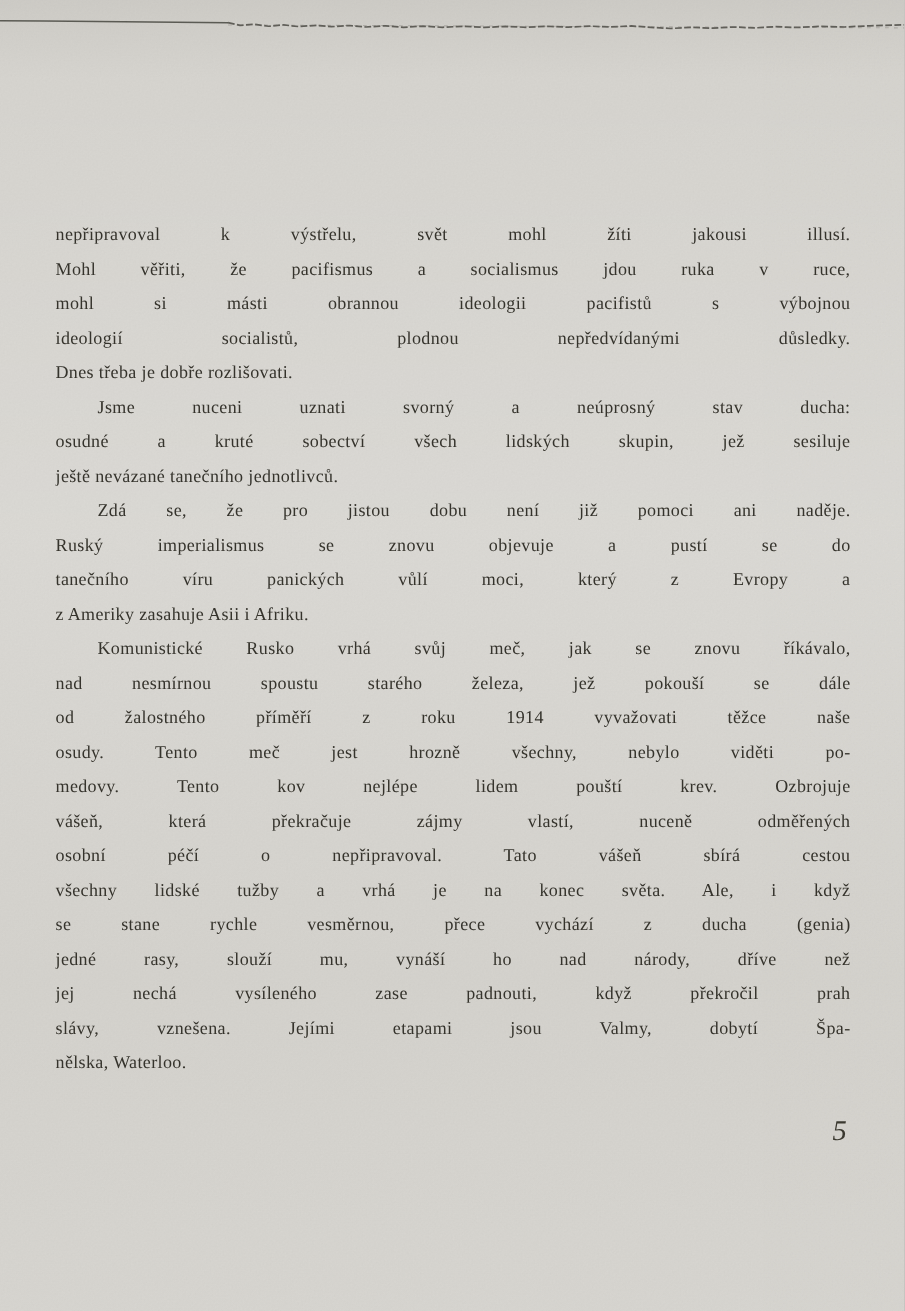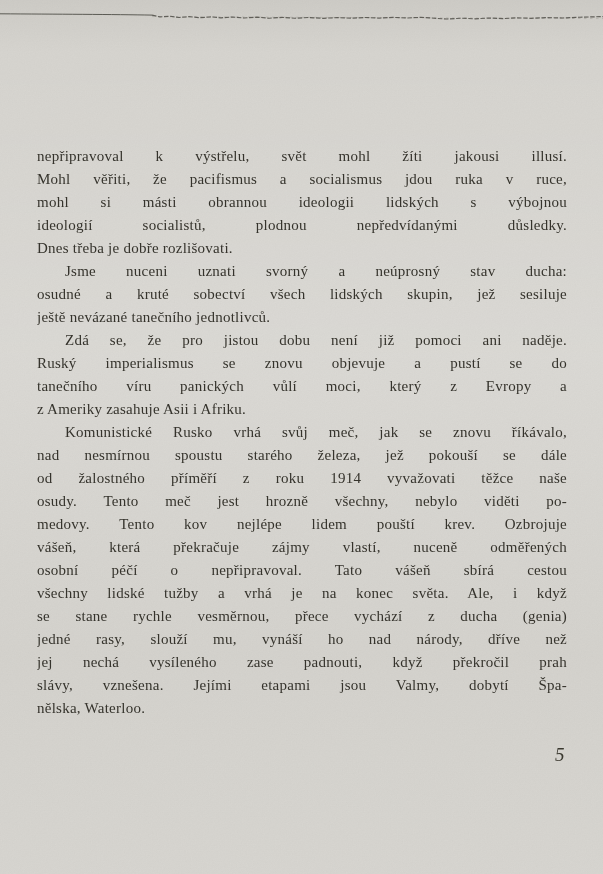--- a/index.html
+++ b/index.html
@@ -38,21 +38,21 @@
     top: 0;
     left: 0;
     pointer-events: none;
   }
   .text-block {
     position: absolute;
     left: 37px;
     top: 145px;
     width: 530px;
     color: #35332c;
-    font-size: 15px;
+    font-size: 12px;
     line-height: 23px;
     letter-spacing: 0.25px;
   }
   .para { margin: 0; }
   .line {
     height: 23px;
     overflow: hidden;
     text-align: justify;
     text-align-last: justify;
   }
@@ -87,21 +87,21 @@
   <svg class="top-edge" width="603" height="30" viewBox="0 0 603 30">
     <path d="M0,13.8 C55,14.2 115,14.4 152,15.1" fill="none" stroke="#47463f" stroke-width="1" opacity="0.85"></path>
     <path d="M152,15.1 L160,16.9 L170,16.2 L179,17.5 L189,16.6 L199,17.7 L211,16.9 L221,17.8 L233,17.0 L244,18.0 L257,17.2 L269,18.2 L282,17.4 L295,18.2 L309,17.5 L323,18.3 L337,17.6 L351,18.2 L365,17.5 L379,18.1 L393,17.4 L407,18.0 L421,17.3 L437,18.4 L447,19.0 L461,18.2 L475,18.8 L489,18.0 L503,18.6 L517,17.8 L531,18.3 L547,17.6 L563,18.0 L580,17.2 L603,16.6" fill="none" stroke="#47463f" stroke-width="1.15" stroke-dasharray="4.5 1.6" opacity="0.82"></path>
     <path d="M152,16.6 L603,18.6" fill="none" stroke="#6d6b63" stroke-width="0.7" stroke-dasharray="2.5 3.5" opacity="0.35"></path>
   </svg>
 
   <div class="text-block">
       <div class="para">
         <div class="line">nepřipravoval k výstřelu, svět mohl žíti jakousi illusí.</div>
         <div class="line">Mohl věřiti, že pacifismus a socialismus jdou ruka v ruce,</div>
-        <div class="line">mohl si másti obrannou ideologii lidských s výbojnou</div>
+        <div class="line">mohl si másti obrannou ideologii pacifistů s výbojnou</div>
         <div class="line">ideologií socialistů, plodnou nepředvídanými důsledky.</div>
         <div class="line last">Dnes třeba je dobře rozlišovati.</div>
       </div>
       <div class="para">
         <div class="line indent">Jsme nuceni uznati svorný a neúprosný stav ducha:</div>
         <div class="line">osudné a kruté sobectví všech lidských skupin, jež sesiluje</div>
         <div class="line last">ještě nevázané tanečního jednotlivců.</div>
       </div>
       <div class="para">
         <div class="line indent">Zdá se, že pro jistou dobu není již pomoci ani naděje.</div>

